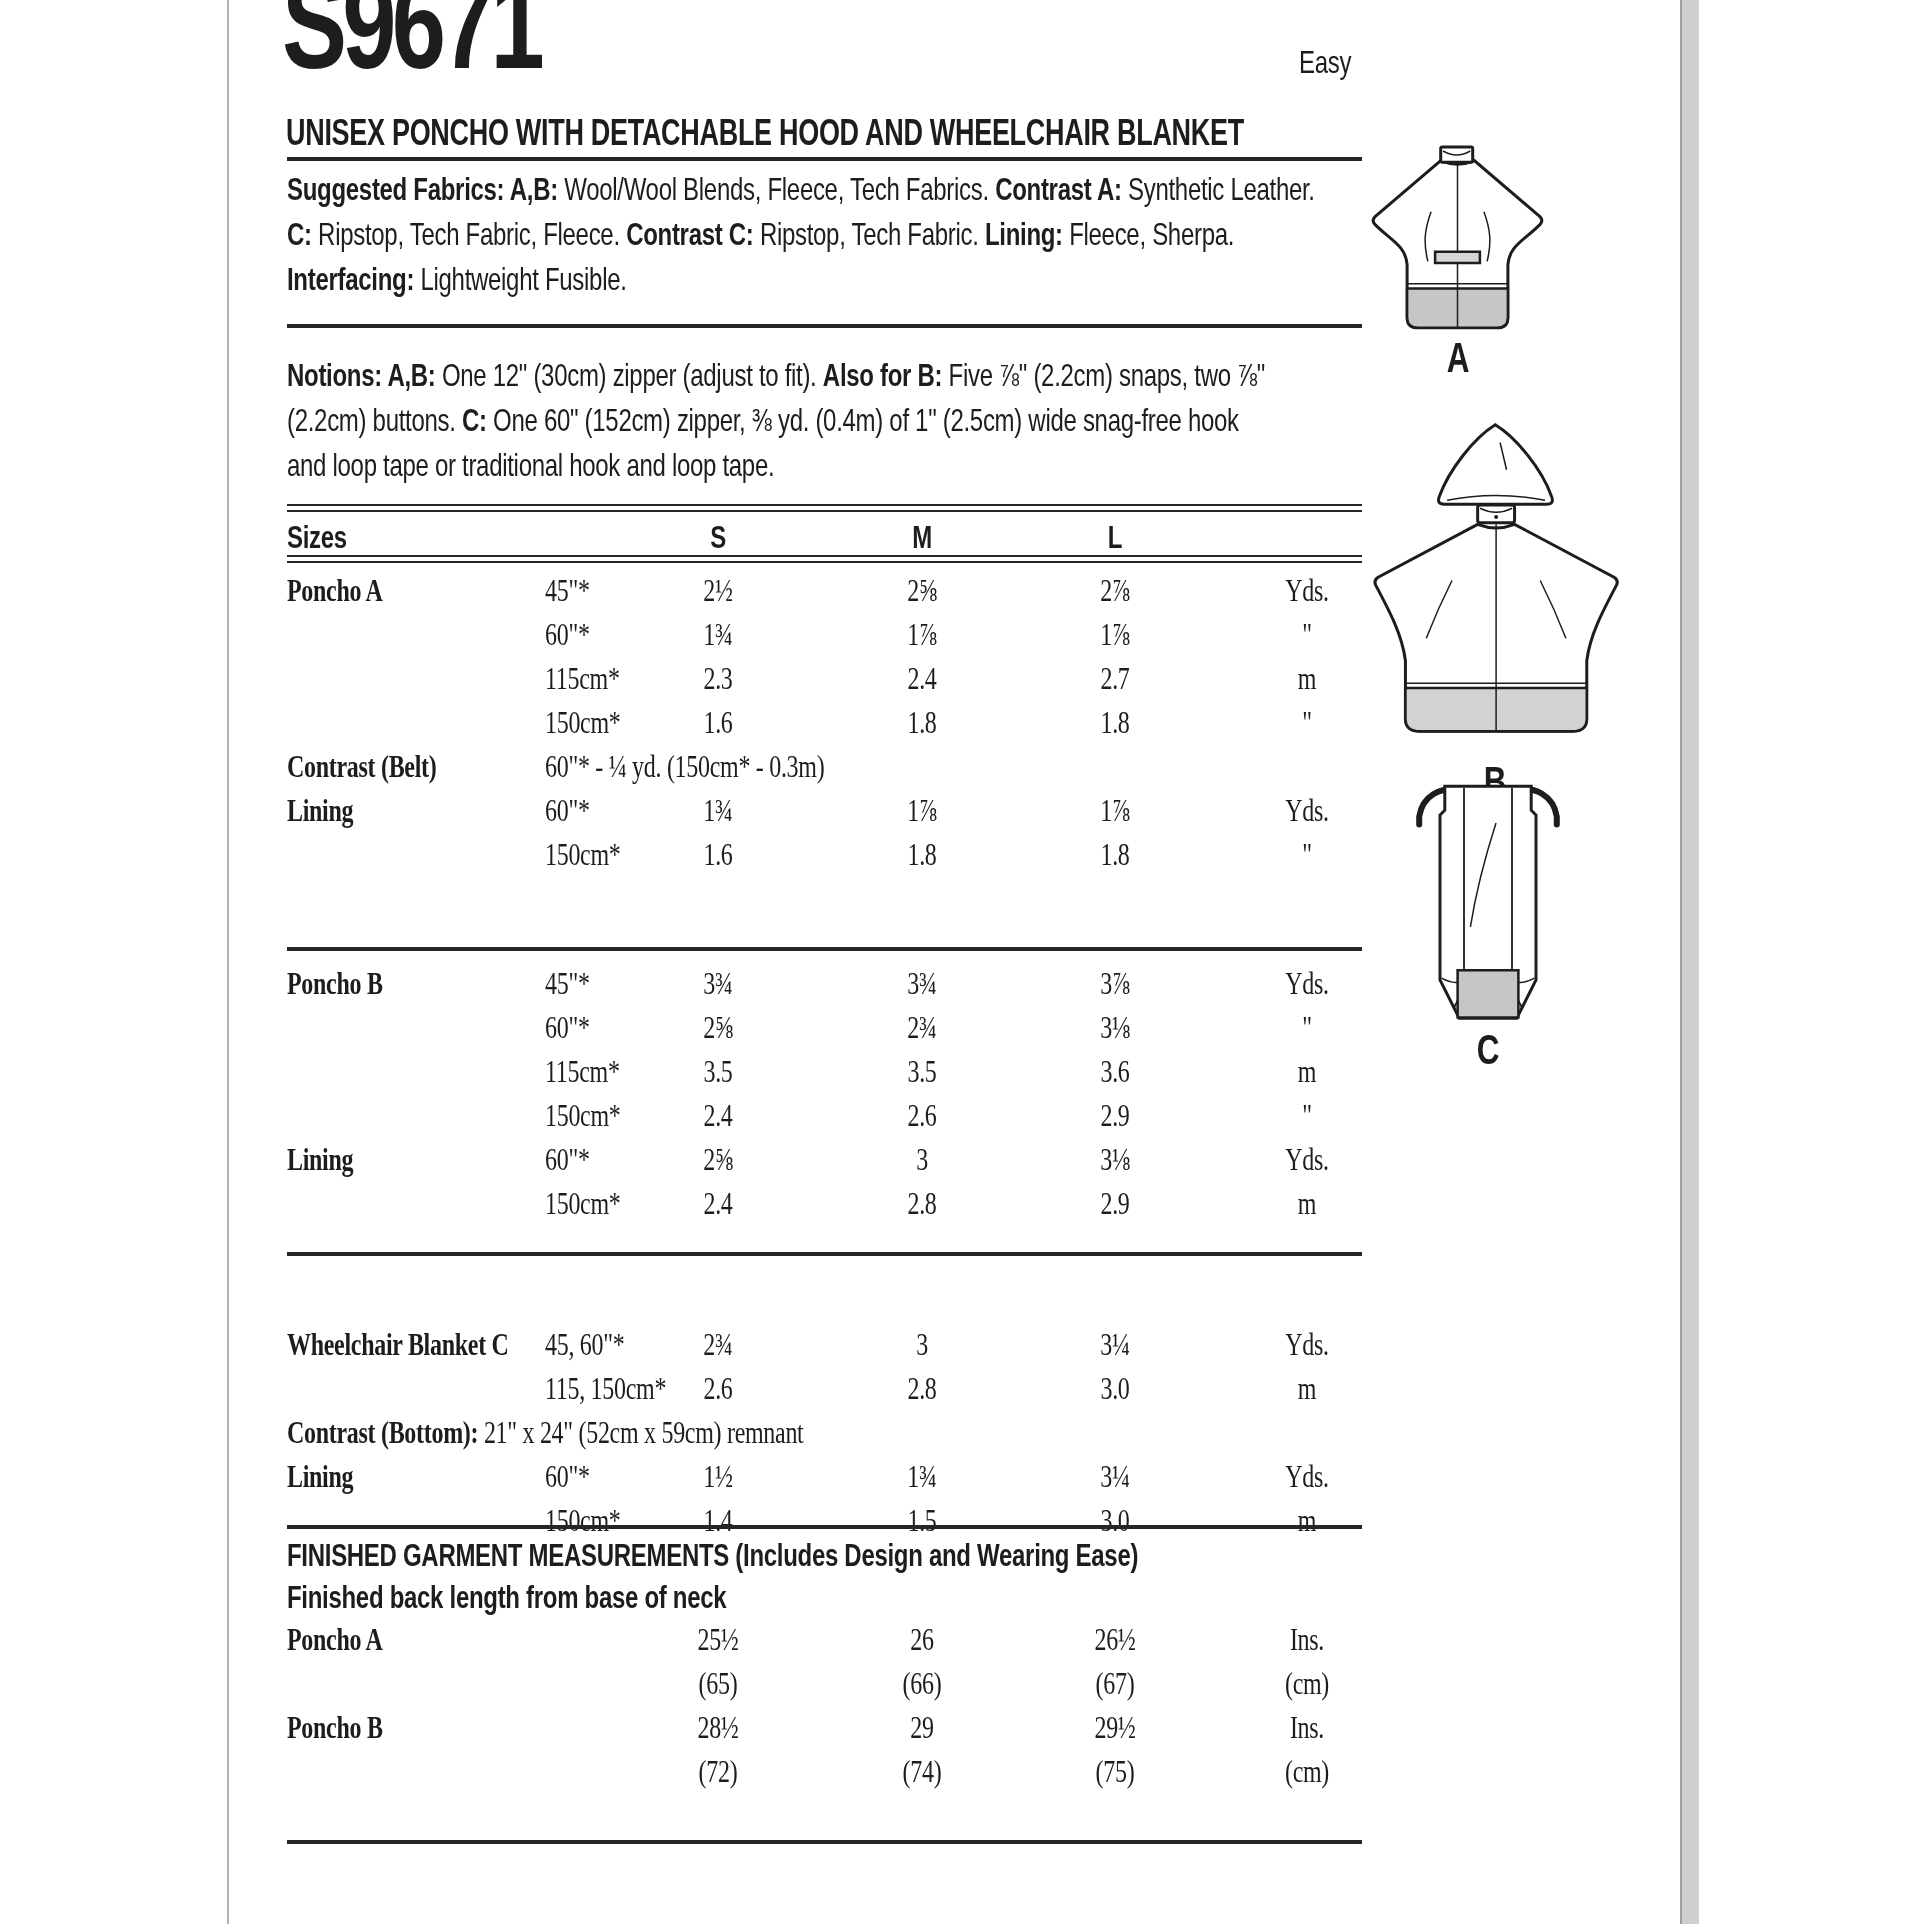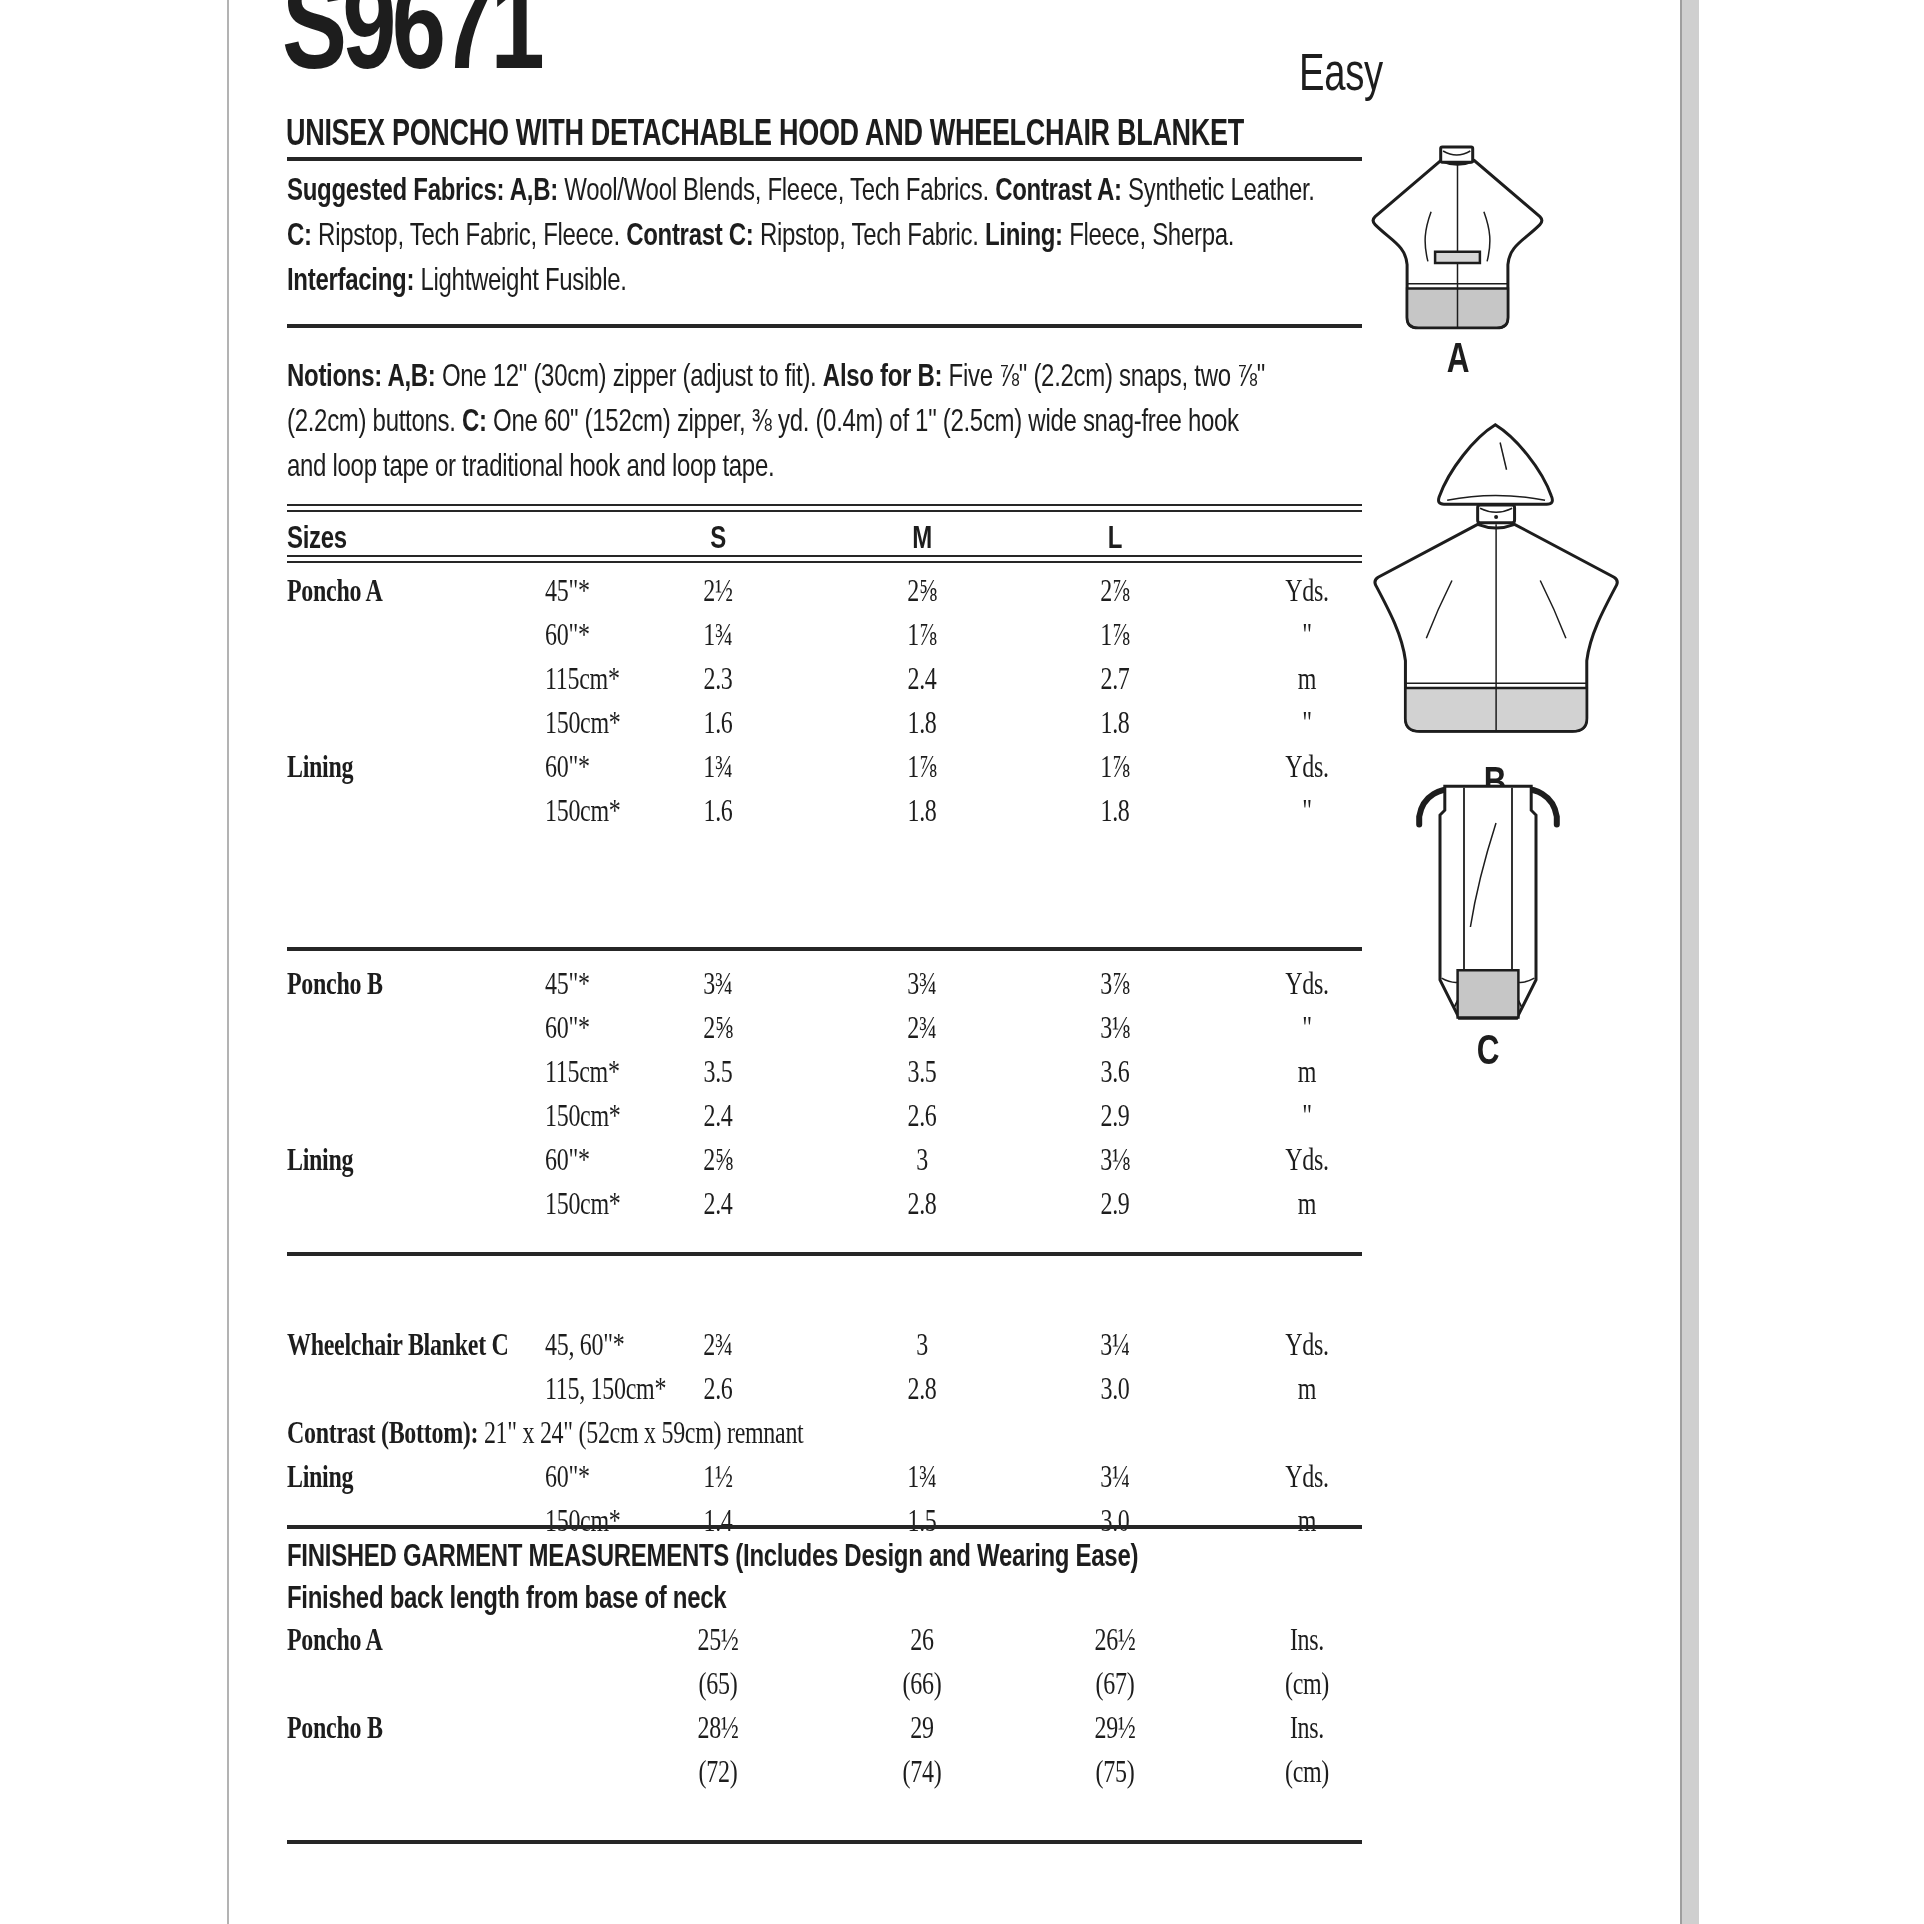--- a/index.html
+++ b/index.html
@@ -2,21 +2,21 @@
 <html style="font-size:13px"><head>
 <meta charset="utf-8">
 <style>
   html,body{margin:0;padding:0;background:#ffffff;}
   .page{position:relative;width:1891px;height:1925px;background:#ffffff;overflow:hidden;
         font-family:"Liberation Sans",sans-serif;color:#1d1d1d;letter-spacing:-0.4px;}
   .cx{transform:scaleX(0.75);transform-origin:left center;display:inline-block;}
   .side-line{position:absolute;left:227px;top:0;width:2.4px;height:1925px;}
   .side-bar{position:absolute;left:1680px;top:0;width:19px;height:1925px;border-left:2.4px solid #9e9e9e;box-sizing:border-box;}
   .pattern-number{position:absolute;left:282px;top:-42px;font-size:130px;font-weight:bold;letter-spacing:-6.4px;line-height:1;white-space:nowrap;transform-origin:left top;}
-  .easy{position:absolute;left:1299px;top:45px;font-size:51px;line-height:1.1;white-space:nowrap;}
+  .easy{position:absolute;left:1299px;top:45px;font-size:32px;line-height:1.1;white-space:nowrap;}
   .title{position:absolute;left:286px;top:115px;font-size:36px;font-weight:bold;line-height:1;white-space:nowrap;transform-origin:left top;}
   .rule{position:absolute;left:287px;width:1075px;height:4px;background:#262626;}
   .rule.double{height:8px;background:transparent;border-top:2.4px solid #262626;border-bottom:2.4px solid #262626;box-sizing:border-box;}
   .para{position:absolute;left:287px;font-size:32px;line-height:45px;white-space:nowrap;transform-origin:left top;}
   .thead{position:absolute;left:287px;top:517px;height:40px;width:1075px;}
   .thead .cell{line-height:40px;font-weight:bold;}
   .tsec{position:absolute;left:287px;width:1075px;}
   .trow{position:relative;height:44px;font-family:Liberation Serif, serif;}
   .cell{position:absolute;top:0;line-height:44px;font-size:32px;white-space:nowrap;transform:scaleX(0.75);transform-origin:left center;}
   .lab{left:0;font-weight:bold;}
@@ -89,20 +89,24 @@
         <span class="cell c-u">m</span>
       </div>
       <div class="trow">
         <span class="cell w">150cm*</span>
         <span class="cell c-s">1.6</span>
         <span class="cell c-m">1.8</span>
         <span class="cell c-l">1.8</span>
         <span class="cell c-u">"</span>
       </div>
       <div class="trow">
+        <span class="cell lab">Contrast (Belt)</span>
+        <span class="cell w">60"* - ¼ yd. (150cm* - 0.3m)</span>
+      </div>
+      <div class="trow">
         <span class="cell lab">Lining</span>
         <span class="cell w">60"*</span>
         <span class="cell c-s">1¾</span>
         <span class="cell c-m">1⅞</span>
         <span class="cell c-l">1⅞</span>
         <span class="cell c-u">Yds.</span>
       </div>
       <div class="trow">
         <span class="cell w">150cm*</span>
         <span class="cell c-s">1.6</span>

